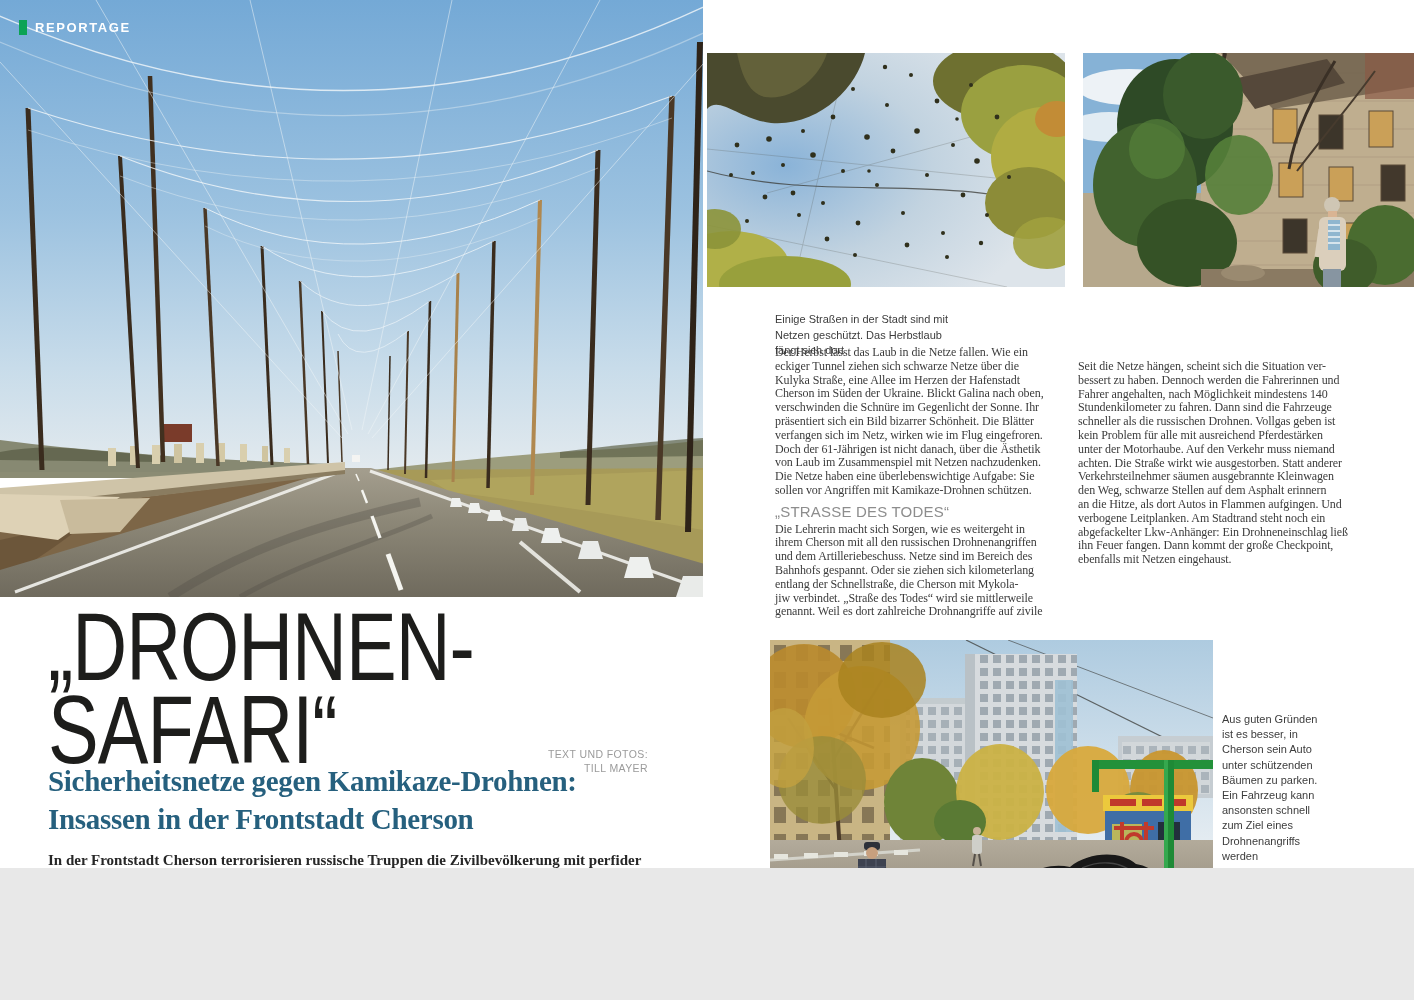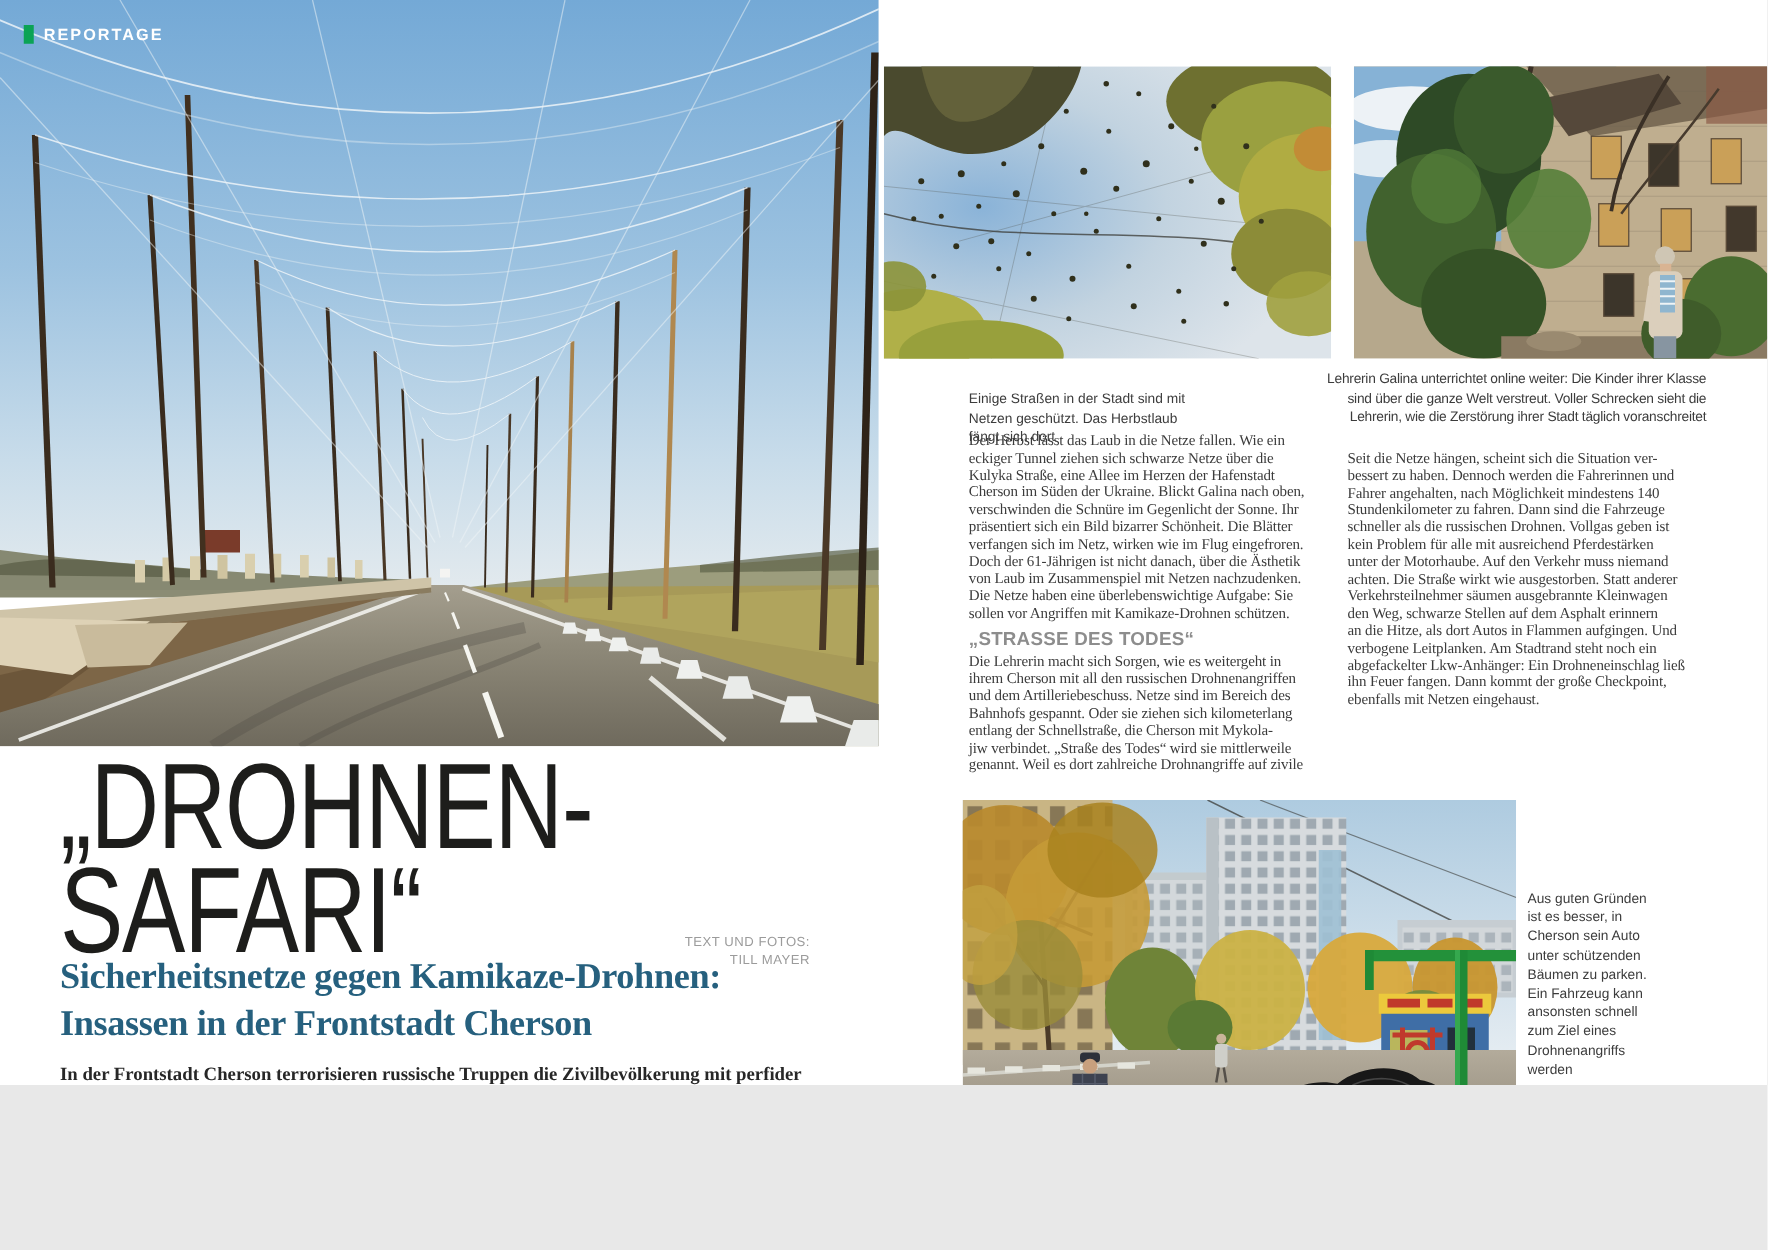--- a/index.html
+++ b/index.html
@@ -33,21 +33,21 @@
   
   .cap{font-size:11px;line-height:15.5px;color:#3c3c3c;white-space:pre-line;}
   .cap-trees{left:775px;top:312px;width:250px;}
   .cap-ruins{left:1030px;top:296px;width:335px;text-align:right;letter-spacing:-.2px;}
   .cap-car{left:1222px;top:712px;width:165px;line-height:15.2px;}
 
   
   .col{font-family:"Liberation Serif",serif;font-size:12px;line-height:13.8px;
        color:#3b3b3b;letter-spacing:-.1px;}
   .col p{margin:0;white-space:pre;}
-  .col h3{margin:7px 0 4px 0;font-family:"Liberation Sans",sans-serif;font-weight:700;
+  .col h3{margin:7px 0 4px 0;font-family:"Liberation Sans",sans-serif;font-weight:400;
           font-size:15px;color:#8d8d8d;letter-spacing:.2px;white-space:pre;}
   .col-1{left:775px;top:346px;width:300px;}
   .col-2{left:1078px;top:346px;width:300px;}
   .col-2 .para2{margin-top:14px;}
 
   
   .rule{height:1px;background:#b4b4b4;}
   .pageno{font-size:16px;color:#2e2e2e;text-align:center;}
 </style>
 </head>
@@ -328,23 +328,20 @@
       <rect x="245" y="167" width="12" height="30" fill="#8fb6cf"></rect>
       <path d="M245,172 h12 M245,178 h12 M245,184 h12 M245,190 h12" stroke="#eef4f6" stroke-width="1.6"></path>
       <rect x="240" y="216" width="18" height="18" fill="#8795a1"></rect>
       <path d="M238,176 L234,204" stroke="#dbcfbc" stroke-width="5"></path>
     </svg>
   </div>
 
   <div class="abs cap cap-trees">Einige Straßen in der Stadt sind mit
 Netzen geschützt. Das Herbstlaub
 fängt sich dort</div>
-  <div class="abs cap cap-ruins">Lehrerin Galina unterrichtet online weiter: Die Kinder ihrer Klasse
-sind über die ganze Welt verstreut. Voller Schrecken sieht die
-Lehrerin, wie die Zerstörung ihrer Stadt täglich voranschreitet</div>
 
   <div class="abs col col-1">
     <p>Der Herbst lässt das Laub in die Netze fallen. Wie ein
 eckiger Tunnel ziehen sich schwarze Netze über die
 Kulyka Straße, eine Allee im Herzen der Hafenstadt
 Cherson im Süden der Ukraine. Blickt Galina nach oben,
 verschwinden die Schnüre im Gegenlicht der Sonne. Ihr
 präsentiert sich ein Bild bizarrer Schönheit. Die Blätter
 verfangen sich im Netz, wirken wie im Flug eingefroren.
 Doch der 61-Jährigen ist nicht danach, über die Ästhetik

